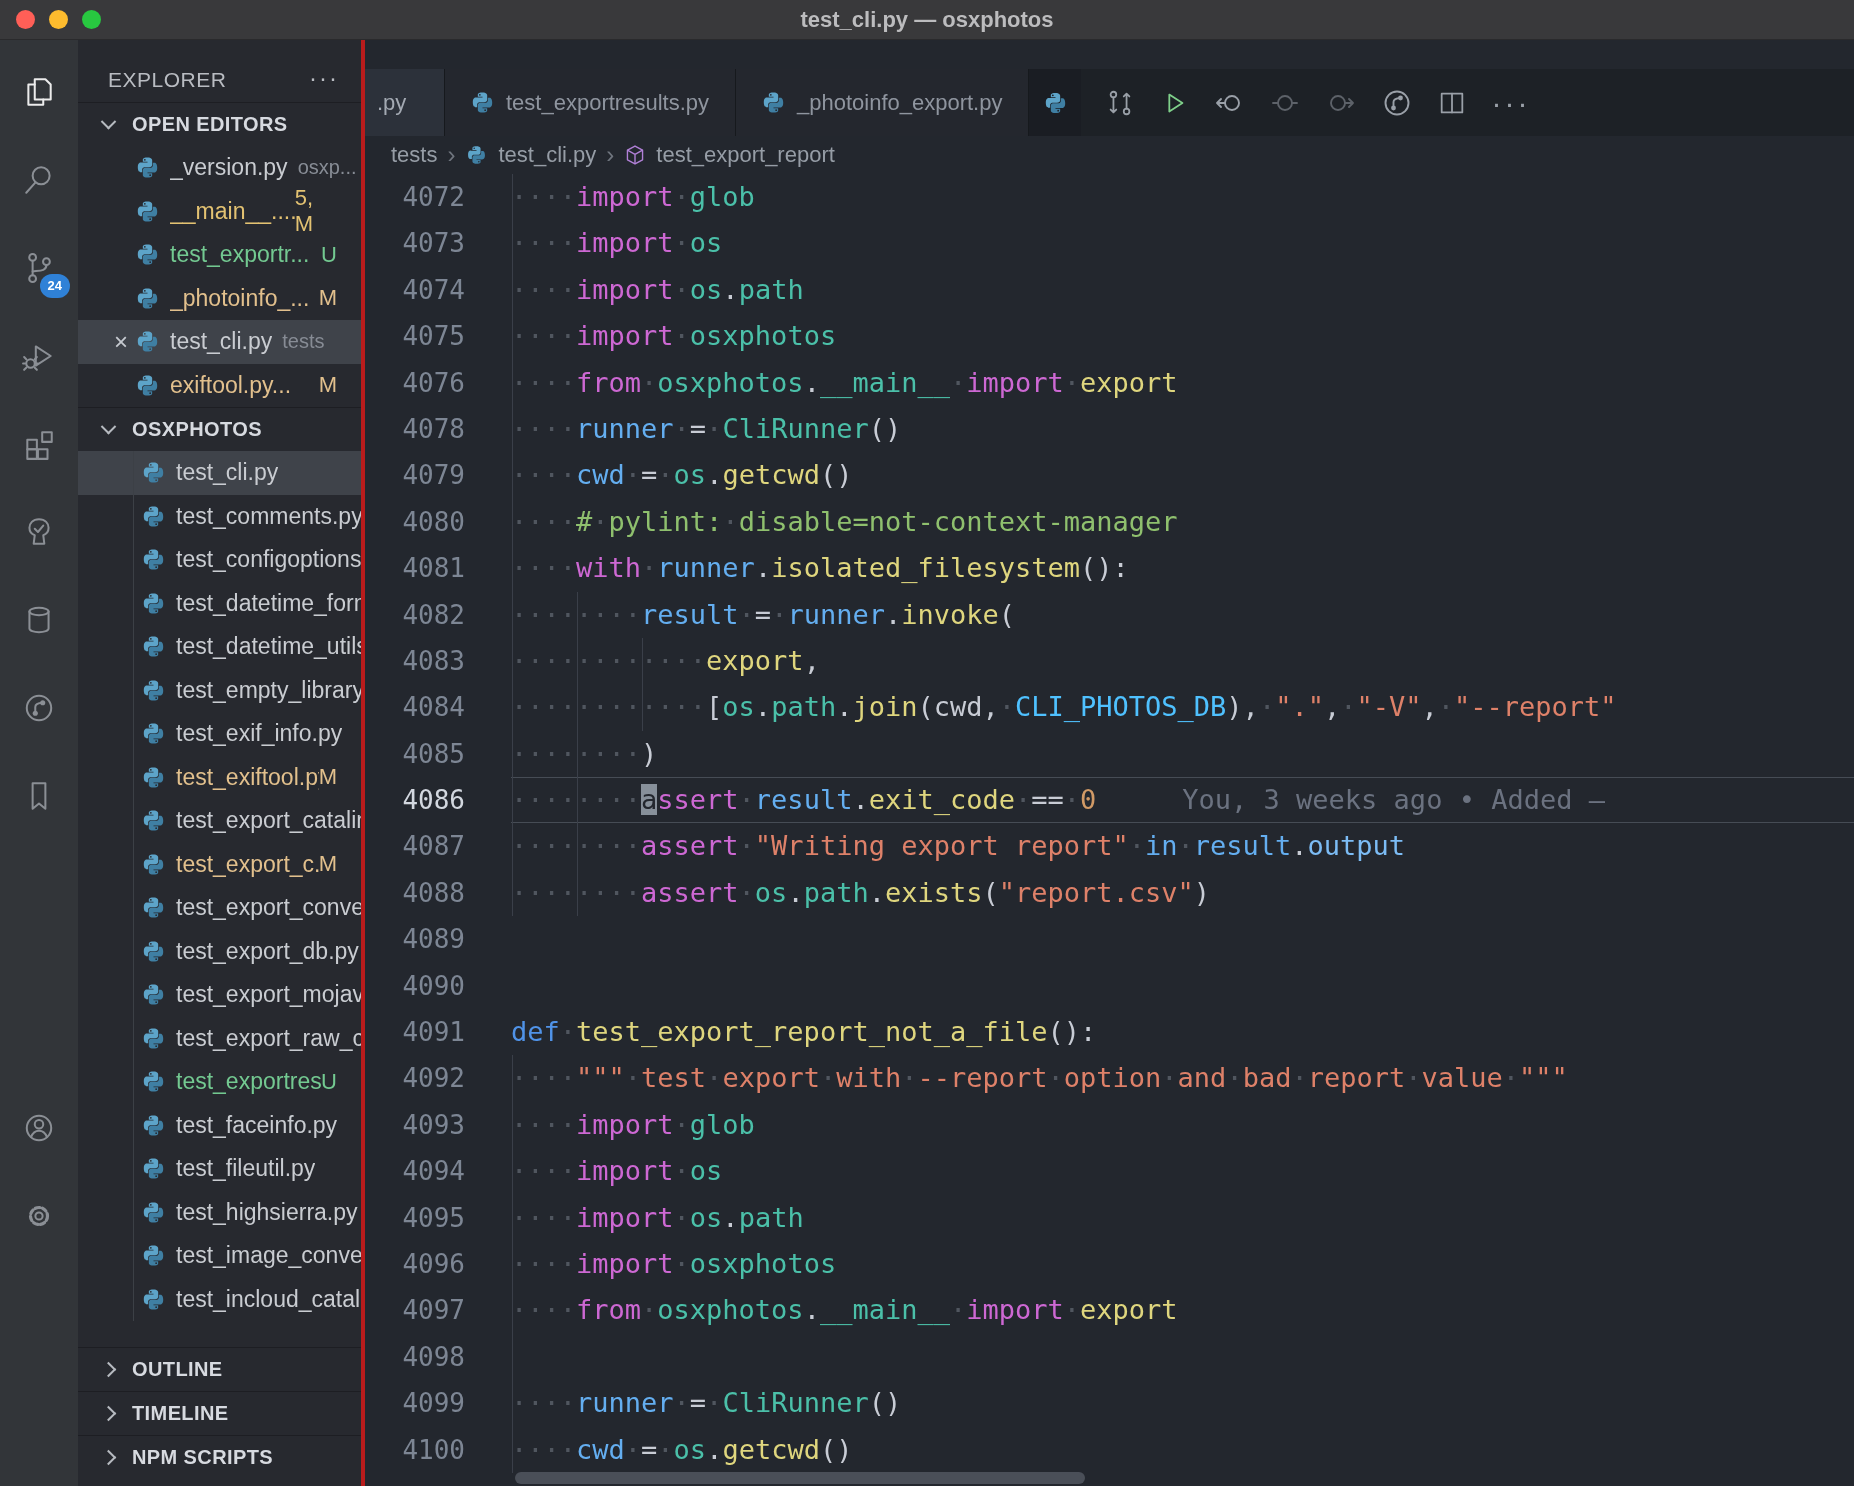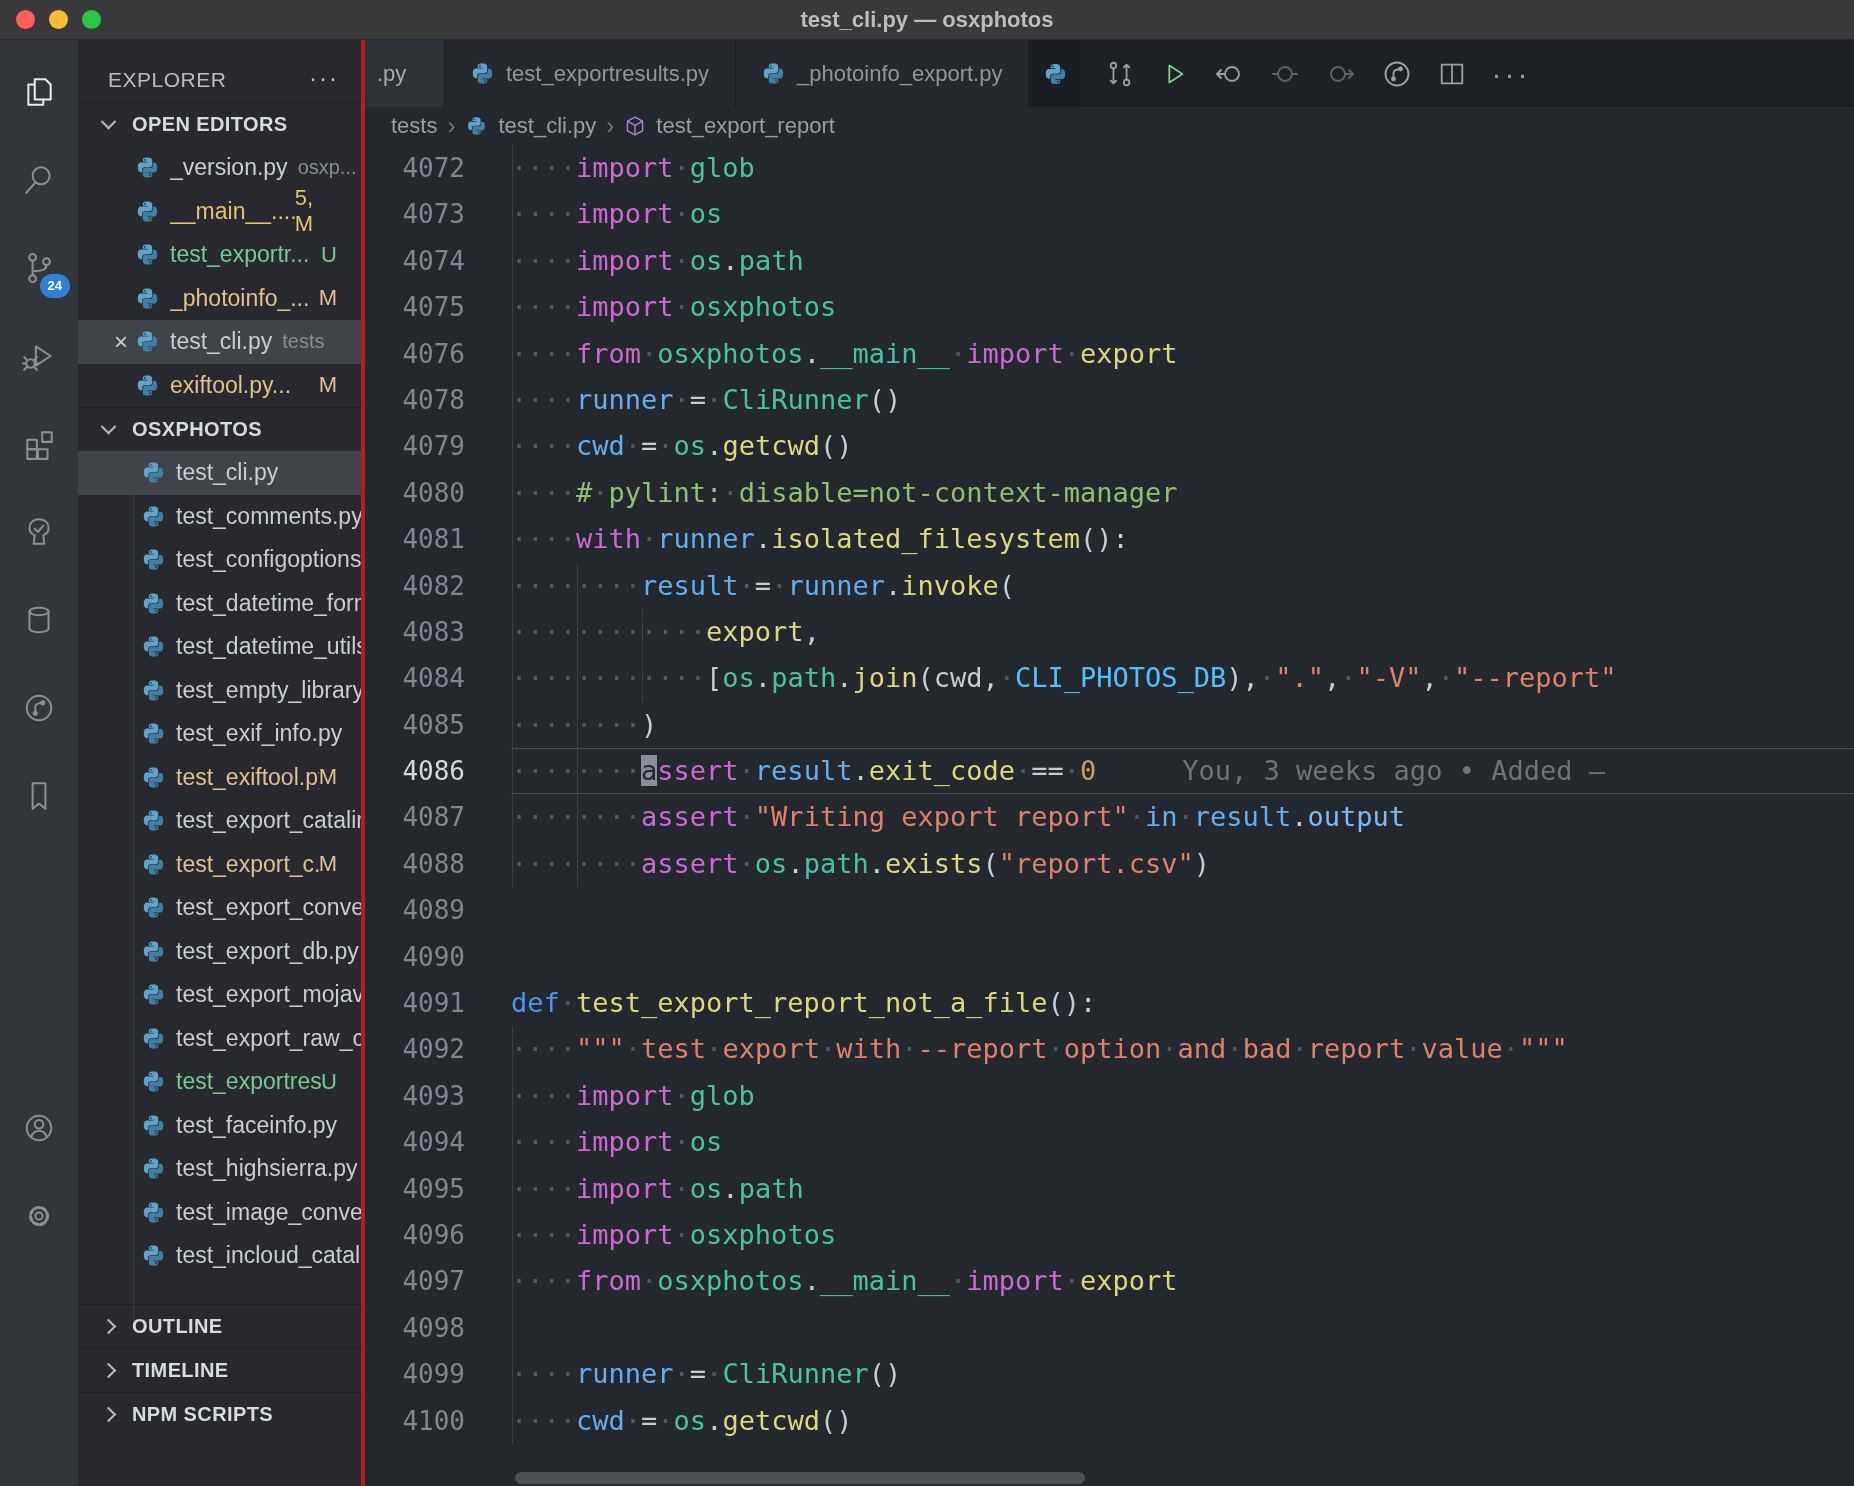--- a/index.html
+++ b/index.html
@@ -47,21 +47,21 @@
   .tree-lead { width:64px; flex:0 0 64px; }
   .pyico { width:23px; height:23px; flex:0 0 23px; margin-right:11px; }
   .lbl { white-space:nowrap; overflow:hidden; }
   .sfx { color:#878c95; font-size:20px; margin-left:10px; }
   .gitbadge { margin-left:auto; padding-right:24px; font-size:22px; }
   .c-default{color:#c9ccd1}.c-warning{color:#e3c272}.c-untracked{color:#73c991}.c-modified{color:#e2c08d}
   .tree-guide { position:absolute; left:55px; width:1px; background:#3c4046; }
   .spacer26 { height:26px; }
 
   
-  .editor { flex:1; display:flex; flex-direction:column; min-width:0; background:#23272e;}
+  .editor { flex:1; display:flex; flex-direction:column; min-width:0; background:#23272e;margin-top:29px;}
   .tabbar { height:67px; flex:0 0 67px; background:#1d2126; display:flex; align-items:stretch;}
   .tab { display:flex; align-items:center; border-right:1px solid #16191d; background:#24272e;
          color:#8f959f; font-size:22px; padding:0 26px; }
   .tab.sliver { width:80px; flex:0 0 80px; background:#2c313a; color:#a3a9b2; padding:0 0 0 12px;}
   .tab .pyico { margin-right:12px; }
   .pybox { width:52px; flex:0 0 52px; background:#1a1d23; display:flex; align-items:center; justify-content:center;}
   .ed-actions { display:flex; align-items:center; gap:24px; padding-left:24px; }
   .ed-actions svg { stroke:#9aa0a8; }
   svg.dim { stroke:#5d6269 !important; }
   .more-dots { color:#9aa0a8; font-size:30px; letter-spacing:3px; }
@@ -439,20 +439,30 @@
             <span class="lbl c-default">test_faceinfo.py</span>
           </div>
           <div class="row">
             <span class="tree-lead"></span>
             <span style="display: flex;">
               <svg class="pyico" viewBox="0 0 32 32">
                 <path fill="#5da4c9" d="M15.9 2c-6.8 0-6.4 3-6.4 3l.01 3.1h6.5v.9H6.9S2.5 8.5 2.5 15.6c0 7.2 3.8 6.9 3.8 6.9h2.3v-3.2s-.12-3.8 3.8-3.8h6.4s3.7.06 3.7-3.6V6S23 2 15.9 2zm-3.6 2.1a1.2 1.2 0 1 1 0 2.4 1.2 1.2 0 0 1 0-2.4z"></path>
                 <path fill="#3f7fa3" d="M16.1 30c6.8 0 6.4-3 6.4-3l-.01-3.1H16v-.9h9.1s4.4.5 4.4-6.6c0-7.2-3.8-6.9-3.8-6.9h-2.3v3.2s.12 3.8-3.8 3.8h-6.4s-3.7-.06-3.7 3.6V26S9 30 16.1 30zm3.6-2.1a1.2 1.2 0 1 1 0-2.4 1.2 1.2 0 0 1 0 2.4z"></path>
               </svg>
             </span>
+            <span class="lbl c-default">test_fileutil.py</span>
+          </div>
+          <div class="row">
+            <span class="tree-lead"></span>
+            <span style="display: flex;">
+              <svg class="pyico" viewBox="0 0 32 32">
+                <path fill="#5da4c9" d="M15.9 2c-6.8 0-6.4 3-6.4 3l.01 3.1h6.5v.9H6.9S2.5 8.5 2.5 15.6c0 7.2 3.8 6.9 3.8 6.9h2.3v-3.2s-.12-3.8 3.8-3.8h6.4s3.7.06 3.7-3.6V6S23 2 15.9 2zm-3.6 2.1a1.2 1.2 0 1 1 0 2.4 1.2 1.2 0 0 1 0-2.4z"></path>
+                <path fill="#3f7fa3" d="M16.1 30c6.8 0 6.4-3 6.4-3l-.01-3.1H16v-.9h9.1s4.4.5 4.4-6.6c0-7.2-3.8-6.9-3.8-6.9h-2.3v3.2s.12 3.8-3.8 3.8h-6.4s-3.7-.06-3.7 3.6V26S9 30 16.1 30zm3.6-2.1a1.2 1.2 0 1 1 0-2.4 1.2 1.2 0 0 1 0 2.4z"></path>
+              </svg>
+            </span>
             <span class="lbl c-default">test_highsierra.py</span>
           </div>
           <div class="row">
             <span class="tree-lead"></span>
             <span style="display: flex;">
               <svg class="pyico" viewBox="0 0 32 32">
                 <path fill="#5da4c9" d="M15.9 2c-6.8 0-6.4 3-6.4 3l.01 3.1h6.5v.9H6.9S2.5 8.5 2.5 15.6c0 7.2 3.8 6.9 3.8 6.9h2.3v-3.2s-.12-3.8 3.8-3.8h6.4s3.7.06 3.7-3.6V6S23 2 15.9 2zm-3.6 2.1a1.2 1.2 0 1 1 0 2.4 1.2 1.2 0 0 1 0-2.4z"></path>
                 <path fill="#3f7fa3" d="M16.1 30c6.8 0 6.4-3 6.4-3l-.01-3.1H16v-.9h9.1s4.4.5 4.4-6.6c0-7.2-3.8-6.9-3.8-6.9h-2.3v3.2s.12 3.8-3.8 3.8h-6.4s-3.7-.06-3.7 3.6V26S9 30 16.1 30zm3.6-2.1a1.2 1.2 0 1 1 0-2.4 1.2 1.2 0 0 1 0 2.4z"></path>
               </svg>
             </span>

